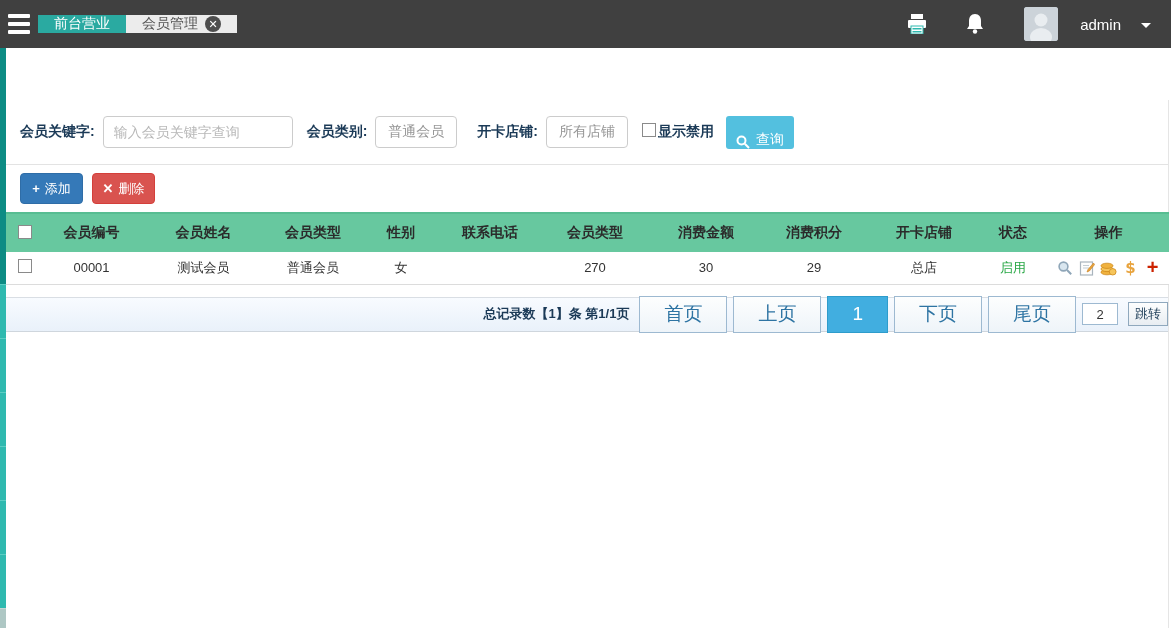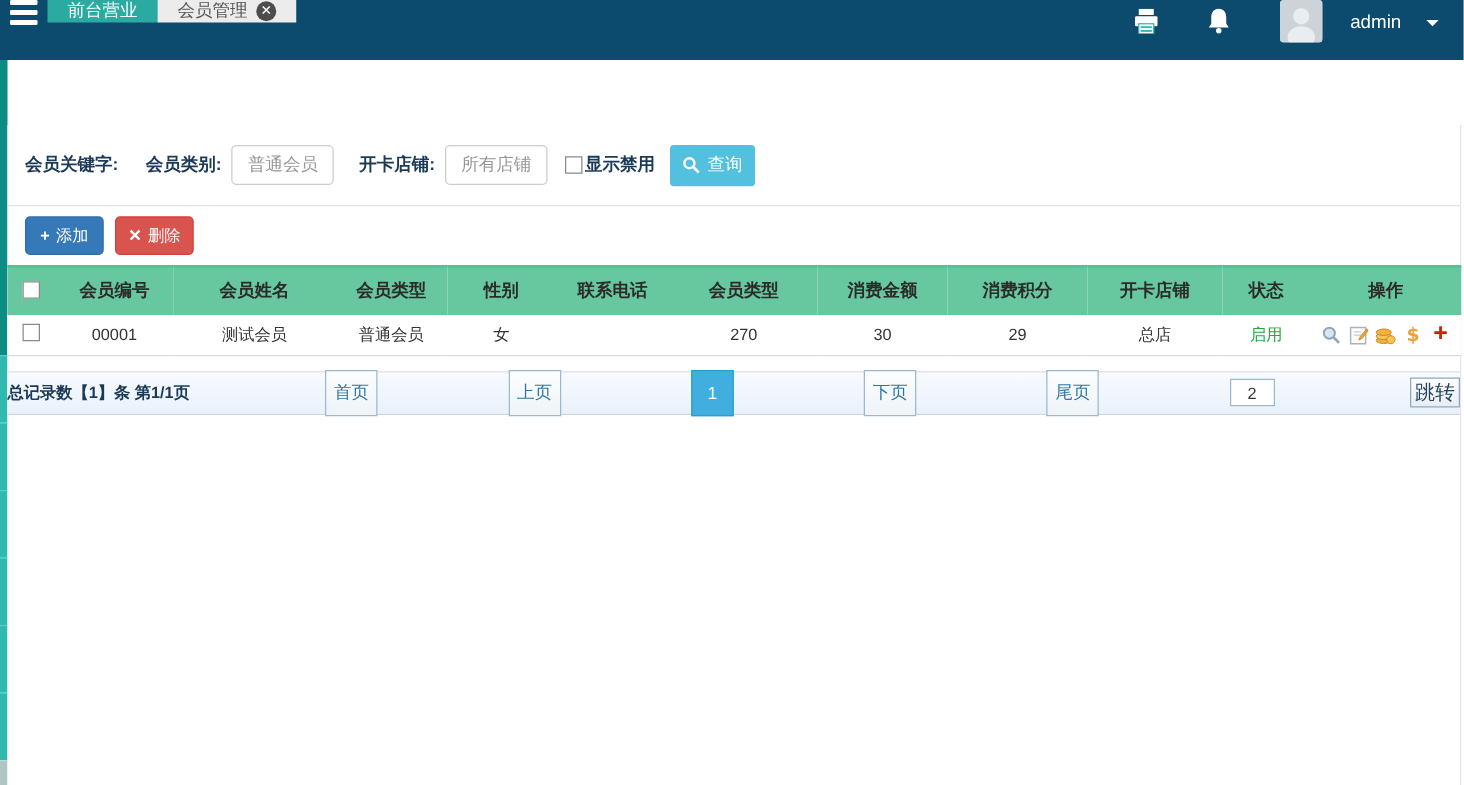--- a/index.html
+++ b/index.html
@@ -1,20 +1,20 @@
 <!DOCTYPE html>
 <html><head>
 <meta charset="utf-8">
 <style>
   * { margin:0; padding:0; box-sizing:border-box; }
   html,body { width:1171px; height:628px; background:#fff; overflow:hidden;
     font-family:"Liberation Sans","DejaVu Sans",sans-serif; font-size:14px; color:#333; }
 
   
-  .topbar { height:48px; background:#0c4a6e; display:flex; align-items:flex-start; }
+  .topbar { height:48px; background:#404040; display:flex; align-items:center; }
   .hamburger { width:38px; display:flex; flex-direction:column; justify-content:center; gap:4px; padding:0 8px; cursor:pointer; }
   .hamburger span { display:block; height:4px; background:#fff; border-radius:1px; }
   .tab { display:flex; align-items:center; padding:0 16px; color:#fff; font-size:14px; cursor:pointer; }
   .tab.bg1 { background:#2aaaa1; }
   .tab.active { background:#ececec; color:#555; gap:7px; }
   .close-circ { width:16px; height:16px; border-radius:50%; background:#4d4d4d; color:#fff;
     font-size:11px; line-height:16px; text-align:center; font-weight:bold; }
   .topbar .spacer { flex:1; }
   .top-icons { display:flex; align-items:center; gap:12px; }
   .top-icon { width:46px; display:flex; justify-content:center; align-items:center; cursor:pointer; }
@@ -31,53 +31,53 @@
 
   
   .content { position:absolute; left:6px; top:64px; width:1163px; height:580px; background:#fff; border-right:1px solid #e5e5e5;margin-top:36px; }
 
   .filter-bar { height:65px; display:flex; align-items:center; border-bottom:1px solid #e3e3e3; padding-left:8px; }
   .flabel { font-weight:bold; color:#1b3a57; margin:0 8px 0 6px; white-space:nowrap; }
   .txt-input { width:190px; height:32px; border:1px solid #ccc; border-radius:4px; padding:0 10px; font-size:14px; color:#555; outline:none; }
   .txt-input::placeholder { color:#b8b8b8; }
   .sel-btn { height:32px; min-width:72px; padding:0 12px; background:#fff; border:1px solid #ccc; border-radius:4px;
     color:#979797; font-size:14px; cursor:pointer; margin-right:10px; }
-  .chk-wrap { display:flex; align-items:center; margin:0 10px 0 4px; cursor:pointer; }
+  .chk-wrap { display:flex; margin:0 10px 0 4px; cursor:pointer; }
   .chk { width:14px; height:14px; border:1px solid #8a8a8a; background:#fff; display:inline-block; }
   .chk-label { font-weight:bold; color:#1b3a57; margin-left:2px; }
   .btn-search { height:33px; width:68px; background:#53c0df; border:none; border-radius:3px; color:#fff; font-size:14px;
-    display:flex; align-items:center; justify-content:center; gap:6px; cursor:pointer; margin-left:2px; }
+    display:flex; align-items:flex-end; justify-content:center; gap:6px; cursor:pointer; margin-left:2px; }
 
   .toolbar { height:47px; display:flex; align-items:center; padding-left:14px; gap:9px; }
   .btn-add { height:31px; width:63px; background:#3579b8; border:1px solid #2f6da7; border-radius:4px; color:#fff;
     font-size:13px; display:flex; align-items:center; justify-content:center; gap:5px; cursor:pointer; }
   .btn-del { height:31px; width:63px; background:#d9534f; border:1px solid #d43f3a; border-radius:4px; color:#fff;
     font-size:13px; display:flex; align-items:center; justify-content:center; gap:5px; cursor:pointer; }
   .bicon { font-weight:bold; font-size:13px; }
 
   table { width:1163px; border-collapse:collapse; table-layout:fixed; }
   thead tr { background:#67c89f; height:39px; border-top:2px solid #57bd92; }
   thead th { font-size:14px; font-weight:bold; color:#2b2b2b; text-align:center; }
   tbody tr { height:32px; border-bottom:1px solid #dcdcdc; background:#fff; }
   tbody td { font-size:13px; color:#333; text-align:center; }
   .status-on { color:#28a745; }
   .ops { display:flex; justify-content:center; align-items:center; gap:5px; }
   .op { width:17px; height:17px; display:inline-flex; justify-content:center; align-items:center; cursor:pointer; }
   .op-dollar { color:#e8a33d; font-weight:bold; font-size:15px; font-family:"DejaVu Sans",sans-serif; }
   .op-plus { color:#cc2200; font-weight:bold; font-size:20px; line-height:17px; }
 
   .pager { margin-top:12px; height:35px; border-top:1px solid #d9dee4; border-bottom:1px solid #cfd6dd;
-    background:linear-gradient(#f8fbff,#e9f1fa); display:flex; align-items:center; justify-content:space-between; gap:6px; }
+    background:linear-gradient(#f8fbff,#e9f1fa); display:flex; align-items:center; justify-content:flex-end; gap:6px; }
   .pg-summary { color:#1b3a57; font-weight:bold; font-size:13px; margin-right:4px; }
-  .pgbtn { min-width:34px; height:37px; padding:0 6px; background:linear-gradient(#fdfefe,#eef4f9); border:1px solid #9db9d1;
-    color:#2e74a3; font-size:14px; cursor:pointer; }
+  .pgbtn { min-width:34px; height:37px; padding:0 24px; background:linear-gradient(#fdfefe,#eef4f9); border:1px solid #9db9d1;
+    color:#2e74a3; font-size:19px; cursor:pointer; }
   .pgbtn.active { background:#41aee0; border-color:#2e9ccb; color:#fff; }
   .pg-input { width:36px; height:22px; border:1px solid #9db9d1; font-size:13px; text-align:center; color:#333; outline:none; }
   .pg-go { min-width:40px; height:24px; background:linear-gradient(#fdfefe,#e8edf2); border:1px solid #8fa8bd; color:#23425c;
-    font-size:16px; cursor:pointer; margin-left:4px; }
+    font-size:13px; cursor:pointer; margin-left:4px; }
 </style>
 </head>
 <body>
 
 <div class="topbar">
   <div class="hamburger">
       <span></span>
       <span></span>
       <span></span>
     </div>
@@ -125,20 +125,21 @@
   <div class="ls-item"></div>
   <div class="ls-item"></div>
   <div class="ls-item"></div>
   <div class="ls-foot"></div>
 </div>
 
 <div class="content">
 
   <div class="filter-bar">
     <span class="flabel">会员关键字:</span>
+    <input class="txt-input" type="text" placeholder="输入会员关键字查询" style="">
     <span class="flabel" style="margin-left:14px;text-align:center;">会员类别:</span>
     <button class="sel-btn">普通会员</button>
     <span class="flabel" style="margin-left:10px;">开卡店铺:</span>
     <button class="sel-btn">所有店铺</button>
     <span class="chk-wrap">
       <span class="chk"></span>
       <span class="chk-label">显示禁用</span>
     </span>
     <button class="btn-search">
       <svg width="14" height="14" viewBox="0 0 14 14">

